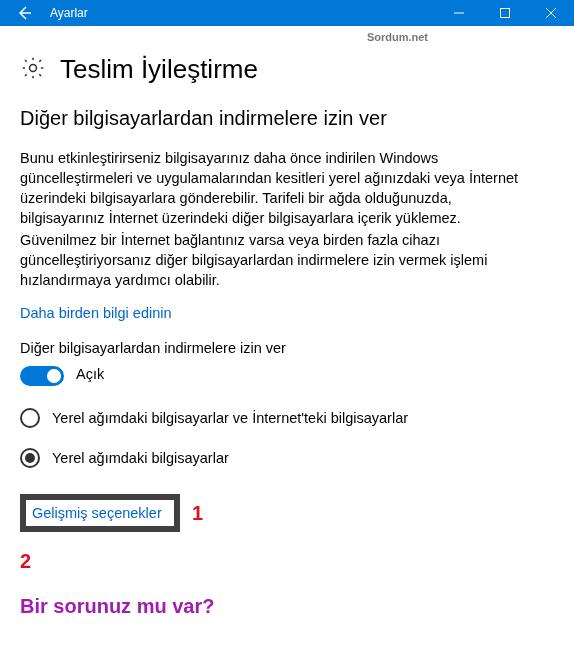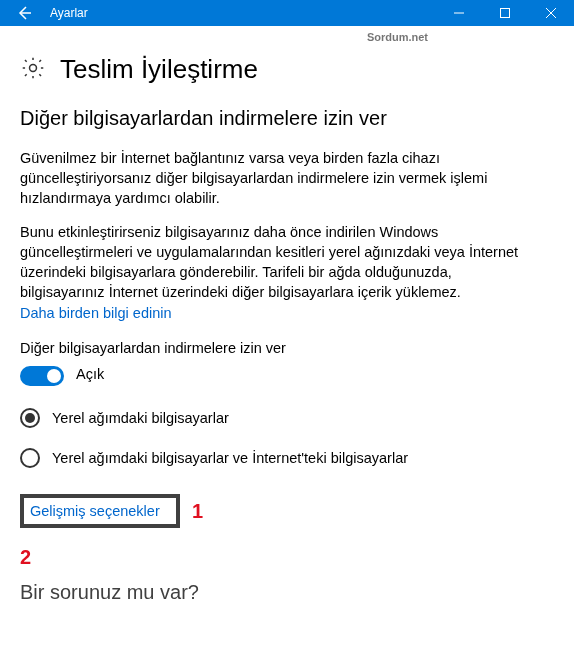--- a/index.html
+++ b/index.html
@@ -145,34 +145,34 @@
     }
     .radio-label { font-size: 14.5px; }
     
     .annot-row {
       display: flex;
       align-items: center;
       gap: 12px;
       margin-top: 18px;
     }
     .annot-box {
-      border: 4px solid #404040;
+      border: 6px solid #404040;
       padding: 4px 6px;
       width: 160px;
     }
     .annot-num {
       color: #e01020;
       font-weight: 700;
       font-size: 20px;
     }
     .question {
       font-size: 20px;
-      font-weight: 400;
-      color: #404040;
-      margin-top: 12px;
+      font-weight: 700;
+      color: #a21caf;
+      margin-top: 22px;
     }
   </style>
 </head>
 <body>
 
 <div class="titlebar">
   <div class="tb-back">
     <svg width="18" height="18" viewBox="0 0 18 18" fill="none">
       <path d="M11 3 L5 9 L11 15" stroke="#fff" stroke-width="1.5" fill="none"></path>
       <path d="M5 9 L16 9" stroke="#fff" stroke-width="1.5"></path>
@@ -205,43 +205,43 @@
       <svg width="26" height="26" viewBox="0 0 24 24" fill="none" stroke="currentColor" stroke-width="1.4">
         <circle cx="12" cy="12" r="3.2"></circle>
         <path d="M12 2.5v2.2M12 19.3v2.2M4.6 4.6l1.55 1.55M17.85 17.85l1.55 1.55M2.5 12h2.2M19.3 12h2.2M4.6 19.4l1.55-1.55M17.85 6.15l1.55-1.55"></path>
       </svg>
     </span>
     <h1>Teslim İyileştirme</h1>
   </div>
 
   <h2 class="section-title">Diğer bilgisayarlardan indirmelere izin ver</h2>
 
+  <p class="para" style="margin-bottom:2px">Bunu etkinleştirirseniz bilgisayarınız daha önce indirilen Windows güncelleştirmeleri ve uygulamalarından kesitleri yerel ağınızdaki veya İnternet üzerindeki bilgisayarlara gönderebilir. Tarifeli bir ağda olduğunuzda, bilgisayarınız İnternet üzerindeki diğer bilgisayarlara içerik yüklemez.</p>
   <p class="para">Güvenilmez bir İnternet bağlantınız varsa veya birden fazla cihazı güncelleştiriyorsanız diğer bilgisayarlardan indirmelere izin vermek işlemi hızlandırmaya yardımcı olabilir.</p>
-  <p class="para" style="margin-bottom:2px">Bunu etkinleştirirseniz bilgisayarınız daha önce indirilen Windows güncelleştirmeleri ve uygulamalarından kesitleri yerel ağınızdaki veya İnternet üzerindeki bilgisayarlara gönderebilir. Tarifeli bir ağda olduğunuzda, bilgisayarınız İnternet üzerindeki diğer bilgisayarlara içerik yüklemez.</p>
   <span class="link">Daha birden bilgi edinin</span>
 
   <div class="subheading">Diğer bilgisayarlardan indirmelere izin ver</div>
 
   <div class="toggle-row">
     <div class="toggle">
       <div class="toggle-knob"></div>
     </div>
     <span class="toggle-label">Açık</span>
   </div>
 
   <div class="radio-row">
+    <div class="radio"></div>
+    <span class="radio-label">Yerel ağımdaki bilgisayarlar ve İnternet'teki bilgisayarlar</span>
+  </div>
+
+  <div class="radio-row">
     <div class="radio checked">
         <div class="radio-dot"></div>
       </div>
     <span class="radio-label">Yerel ağımdaki bilgisayarlar</span>
-  </div>
-
-  <div class="radio-row">
-    <div class="radio"></div>
-    <span class="radio-label">Yerel ağımdaki bilgisayarlar ve İnternet'teki bilgisayarlar</span>
   </div>
 
   <div class="annot-row" style="margin-top:26px;">
     <div class="annot-box">
       <span class="link">Gelişmiş seçenekler</span>
     </div>
     <span class="annot-num">1</span>
   </div>
 
   <div class="annot-row">

